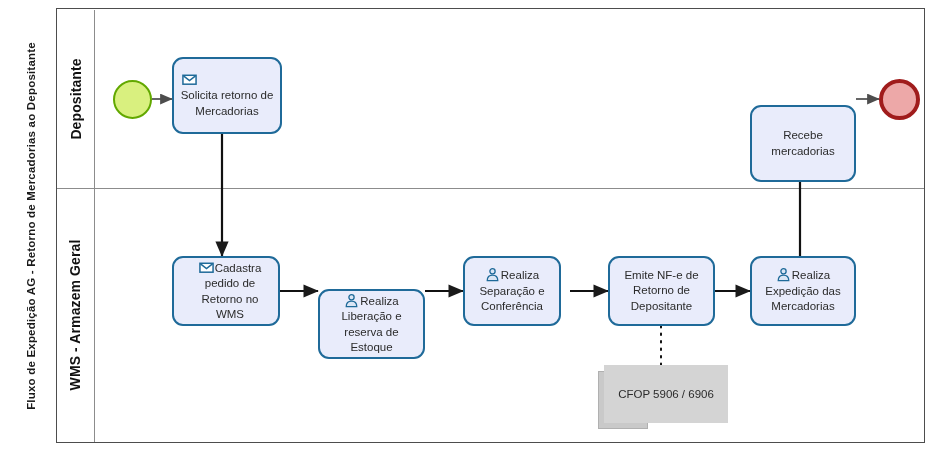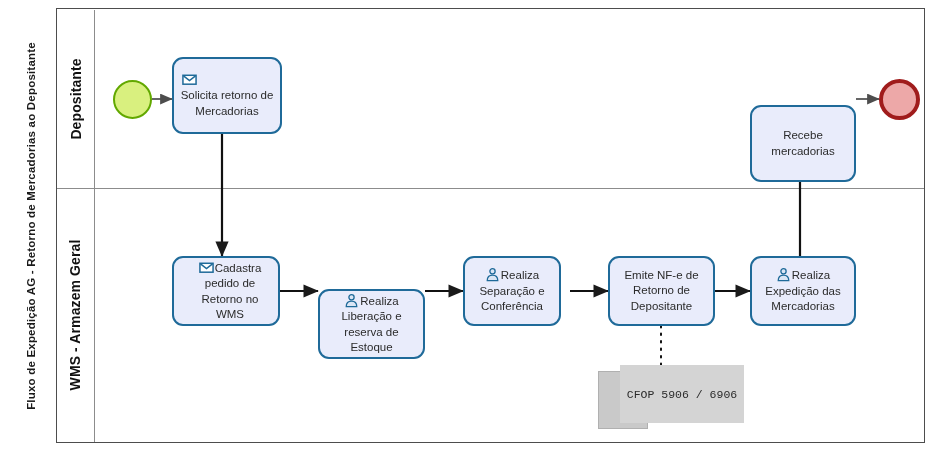--- a/index.html
+++ b/index.html
@@ -304,17 +304,17 @@
       <span class="icon-inline">
         <svg viewBox="0 0 16 16" width="15" height="15" aria-hidden="true">
           <circle cx="8" cy="4.6" r="2.8" fill="#dbe6f5" stroke="#1f6a99" stroke-width="1.4"></circle>
           <path d="M2.4 14.5 C2.4 10.4 5 8.6 8 8.6 C11 8.6 13.6 10.4 13.6 14.5 Z" fill="#dbe6f5" stroke="#1f6a99" stroke-width="1.4"></path>
         </svg>
       </span><span>Realiza Expedição das Mercadorias</span>
     </div>
   </div>
 
   <div class="node note-shadow" style="left:598px; top:371px; width:50px; height:58px;"></div>
-  <div class="node note" style="left:620px; top:365px; width:124px; height:58px;font-family:Liberation Mono, monospace;">
+  <div class="node note" style="left:604px; top:365px; width:124px; height:58px;">
     <span>CFOP 5906 / 6906</span>
   </div>
 
 </div>
 
 </body></html>

